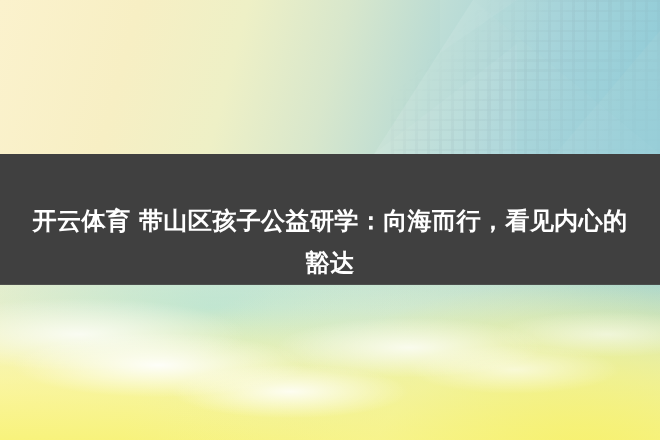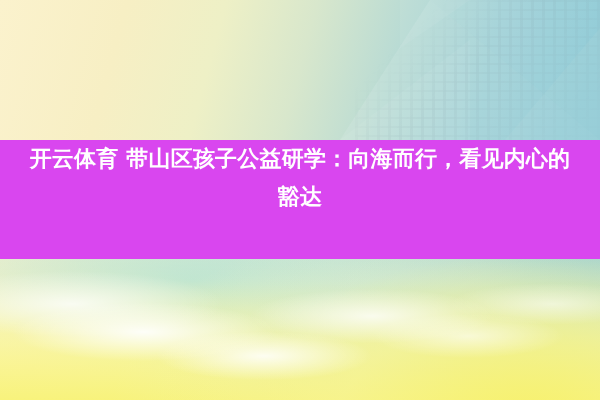--- a/index.html
+++ b/index.html
@@ -106,23 +106,23 @@
   }
 
   
 
   .title-band {
     position: absolute;
     left: 0;
     top: 140px;
     width: 600px;
     height: 119px;
-    background: #d946ef;
+    background: #404040;
     display: flex;
-    align-items: flex-start;
+    align-items: flex-end;
     justify-content: center;
   }
 
   .title-text {
     width: 556px;
     margin: 0;
     padding: 0;
     text-align: center;
     color: #ffffff;
     font-size: 22px;

